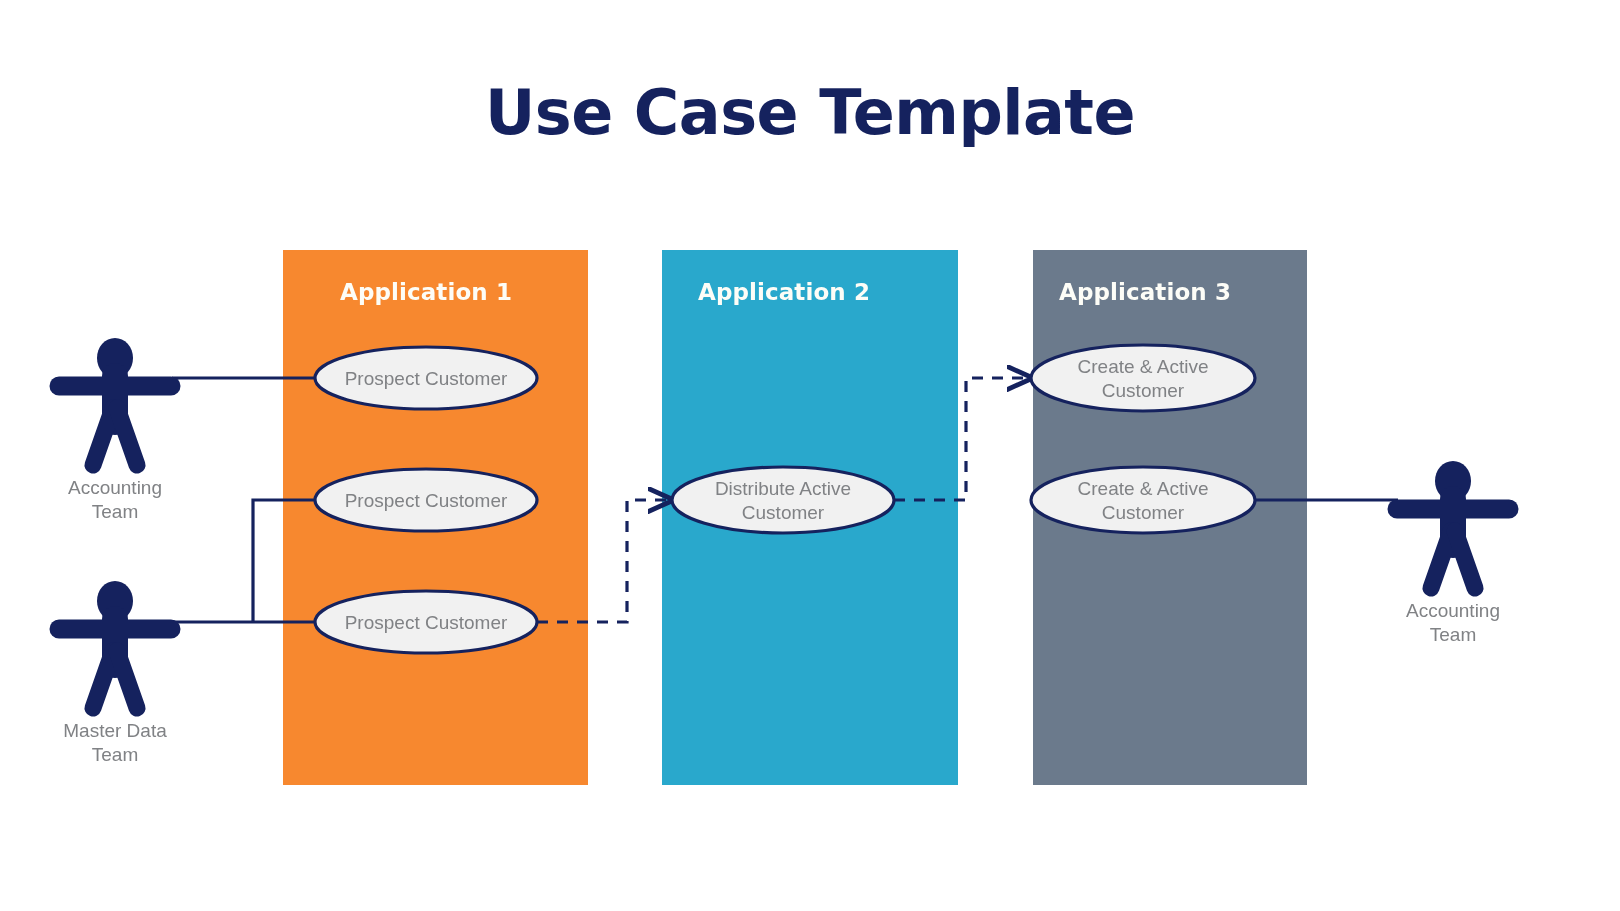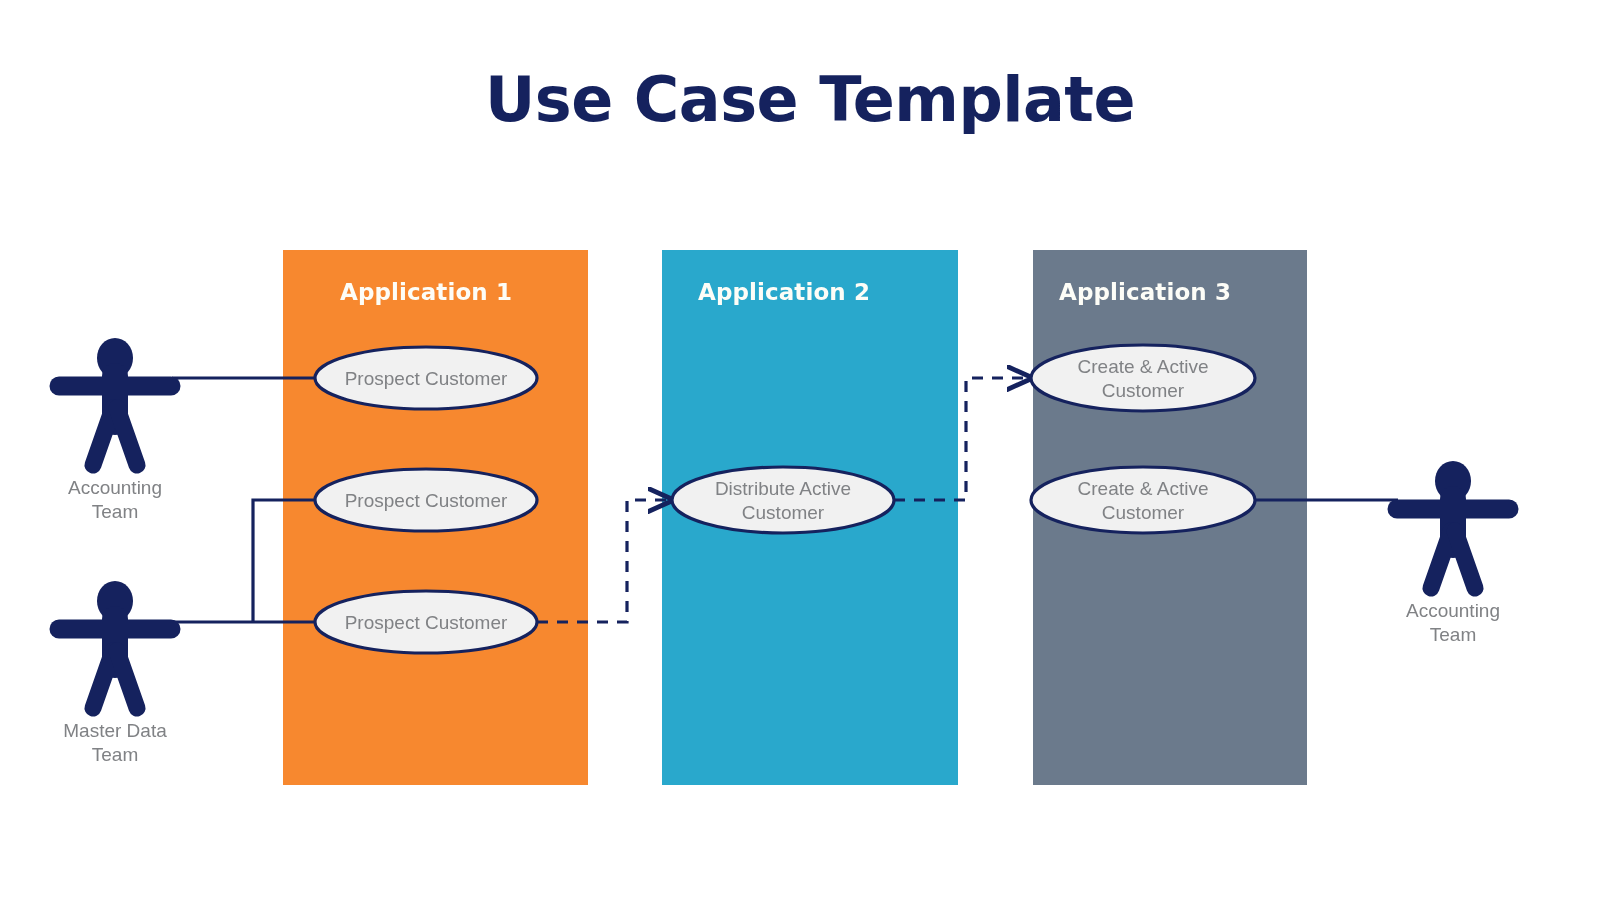--- a/index.html
+++ b/index.html
@@ -18,21 +18,21 @@
   #canvas {
     position: absolute;
     left: 0;
     top: 0;
     width: 1620px;
     height: 911px;
   }
   .page-title {
     position: absolute;
     left: 0;
-    top: 67px;
+    top: 80px;
     width: 1620px;
     text-align: center;
     font-family: "DejaVu Sans", sans-serif;
     font-size: 62px;
     font-weight: bold;
     letter-spacing: -0.5px;
     color: #15225e;
     line-height: 1.05;
     user-select: none;
   }

